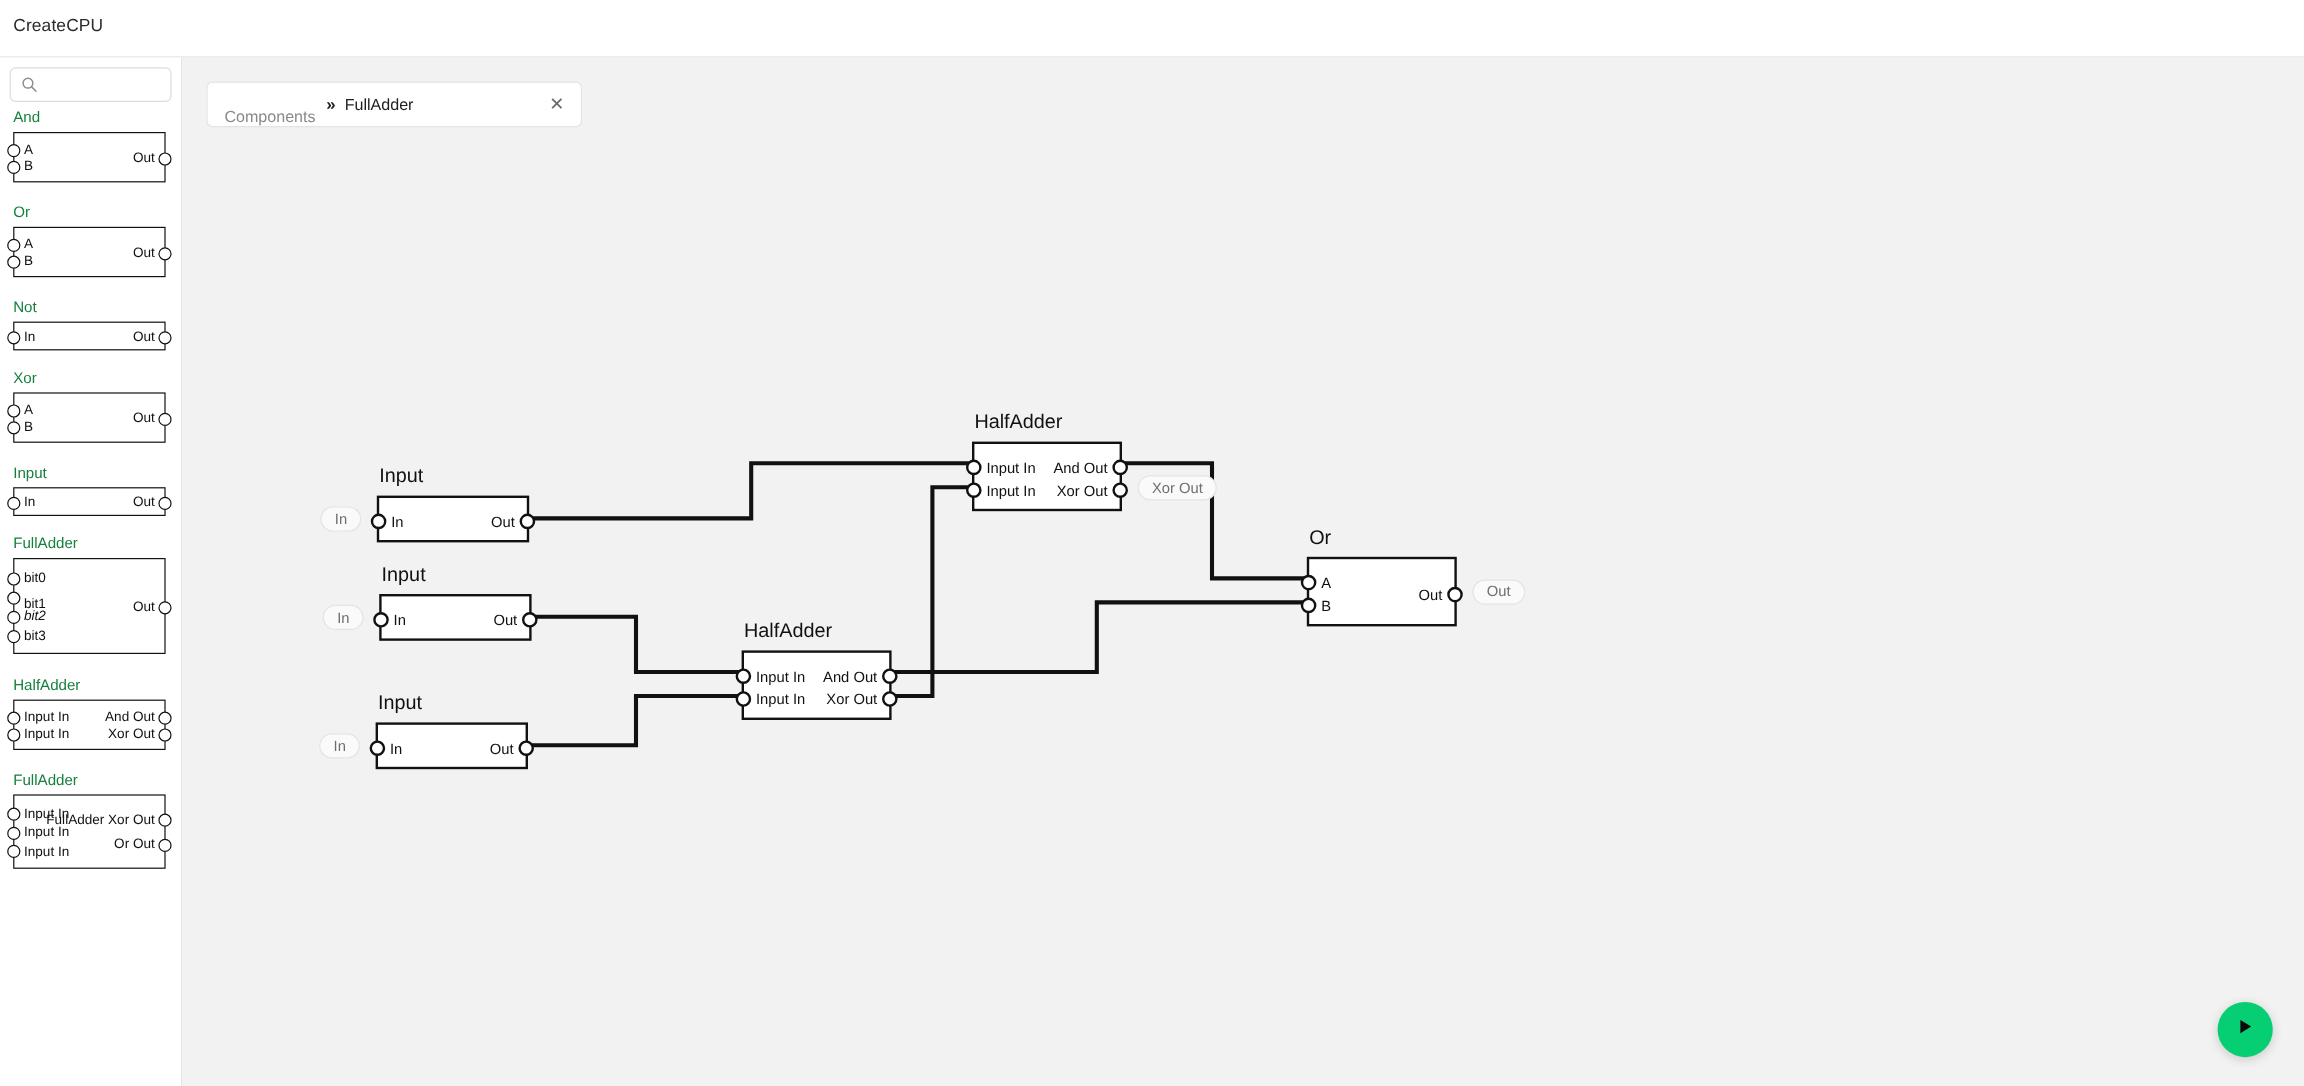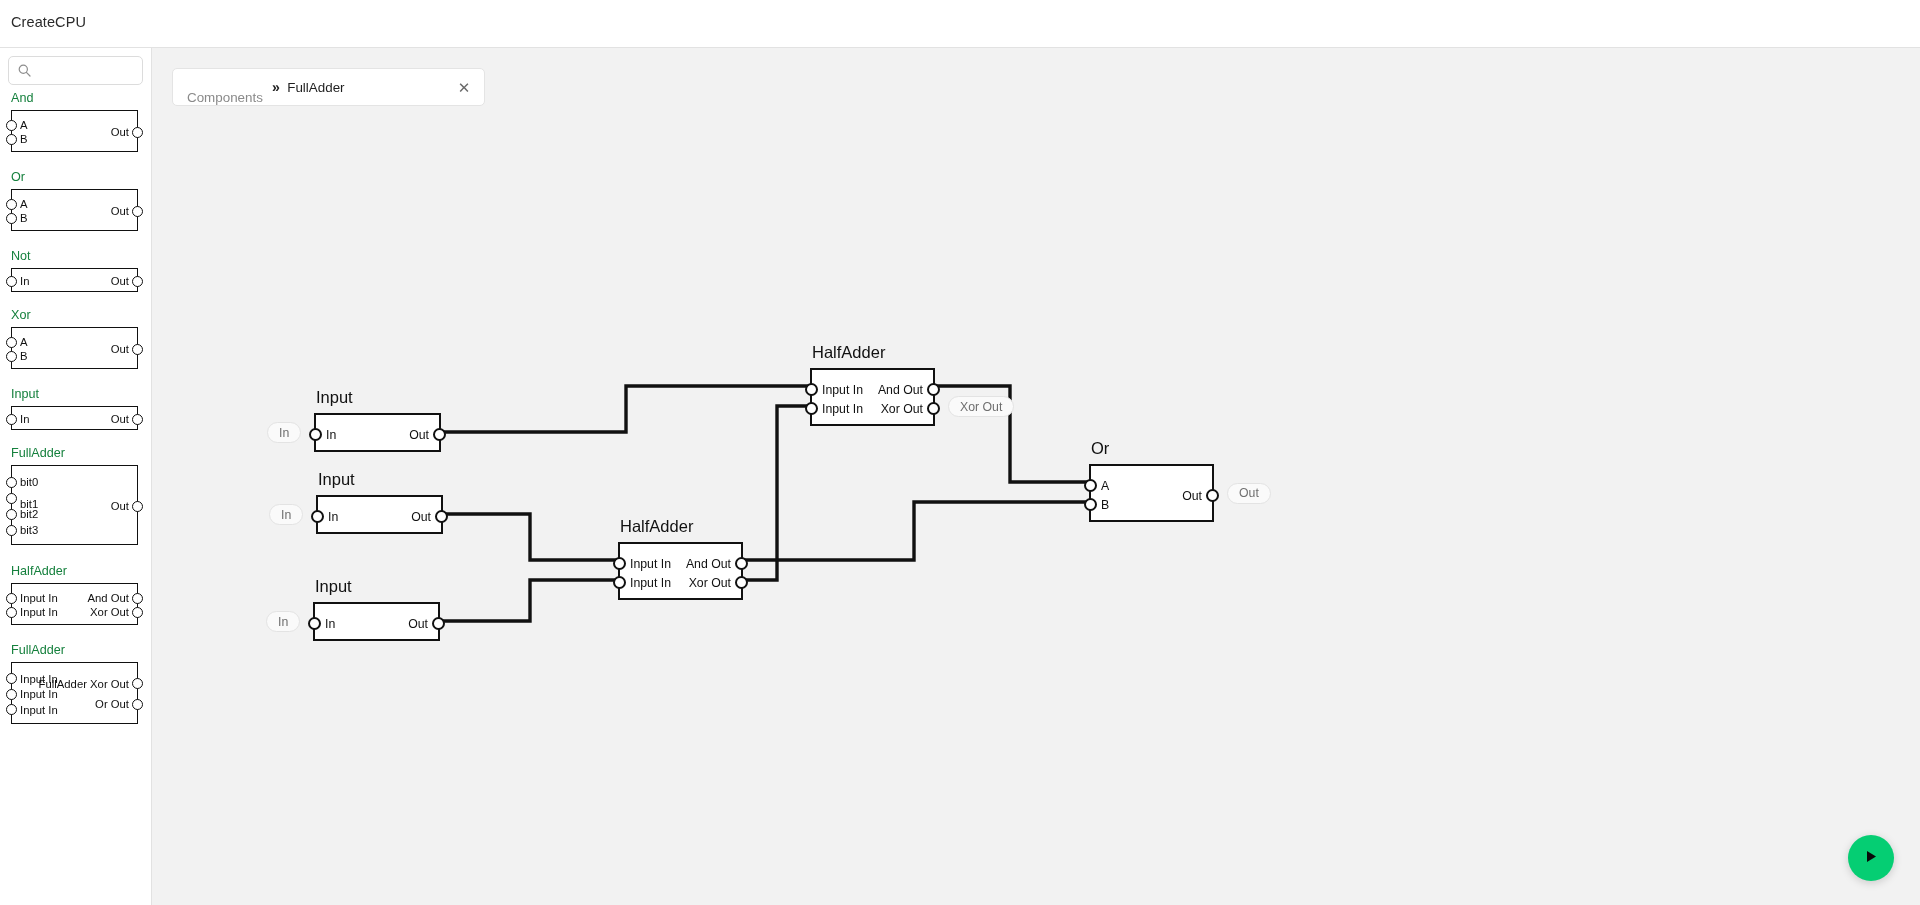--- a/index.html
+++ b/index.html
@@ -287,21 +287,21 @@
           </div>
         </div>
         <div class="pal-item" style="top: 355px; height: 102px; width: 152px;">
           <div class="pal-label">FullAdder</div>
           <div class="pal-body" style="top: 19px; height: 80px;">
             <div class="pin pin-in" style="top: 10.5px;"></div>
             <div class="pin-lbl pin-lbl-in" style="top: 11px;">bit0</div>
             <div class="pin pin-in" style="top: 26.5px;"></div>
             <div class="pin-lbl pin-lbl-in" style="top: 33px;">bit1</div>
             <div class="pin pin-in" style="top: 42.5px;"></div>
-            <div class="pin-lbl pin-lbl-in" style="top: 43px;">bit2</div>
+            <div class="pin-lbl pin-lbl-in" style="top: 43px; font-style: italic;">bit2</div>
             <div class="pin pin-in" style="top: 58.5px;"></div>
             <div class="pin-lbl pin-lbl-in" style="top: 59px;">bit3</div>
             <div class="pin pin-out" style="top: 34.5px;"></div>
             <div class="pin-lbl pin-lbl-out" style="top: 35px;">Out</div>
           </div>
         </div>
         <div class="pal-item" style="top: 473px; height: 64px; width: 152px;">
           <div class="pal-label">HalfAdder</div>
           <div class="pal-body" style="top: 19px; height: 42px;">
             <div class="pin pin-in" style="top: 8.5px;"></div>

